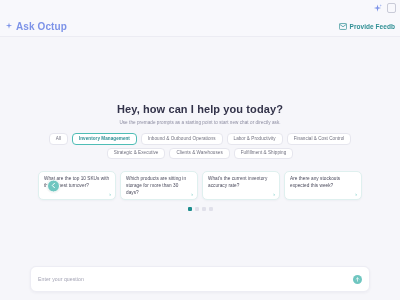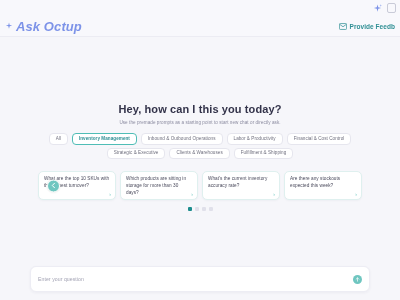--- a/index.html
+++ b/index.html
@@ -60,25 +60,24 @@
     justify-content: space-between;
     padding: 0 5px;
     flex: 0 0 auto;
   }
   .brand {
     display: flex;
     align-items: center;
     gap: 3px;
   }
   .brand-label {
-    font-size: 13px;
+    font-size: 10px;
     font-weight: bold;
     color: #7d93e8;
     letter-spacing: 0.1px;
-    font-style: italic;
   }
   .feedback {
     display: flex;
     align-items: center;
     gap: 3px;
     overflow: hidden;
     white-space: nowrap;
   }
   .feedback-label {
     font-size: 6.5px;
@@ -290,21 +289,21 @@
         <rect x="0.6" y="0.6" width="10.8" height="8.8" rx="1.4" fill="none" stroke="#2f8f94" stroke-width="1.1"></rect>
         <path d="M1.4 2 L6 5.4 L10.6 2" fill="none" stroke="#2f8f94" stroke-width="1.1" stroke-linecap="round" stroke-linejoin="round"></path>
       </svg>
       <span class="feedback-label">Provide Feedb</span>
     </div>
   </div>
 
   <div class="main">
 
     <div class="hero">
-      <div class="hero-title">Hey, how can I this you today?</div>
+      <div class="hero-title">Hey, how can I help you today?</div>
       <div class="hero-sub">Use the premade prompts as a starting point to start new chat or directly ask.</div>
     </div>
 
     <div class="chips">
       <div class="chip-row">
         <div class="chip">All</div>
         <div class="chip active">Inventory Management</div>
         <div class="chip">Inbound &amp; Outbound Operations</div>
         <div class="chip">Labor &amp; Productivity</div>
         <div class="chip">Financial &amp; Cost Control</div>

